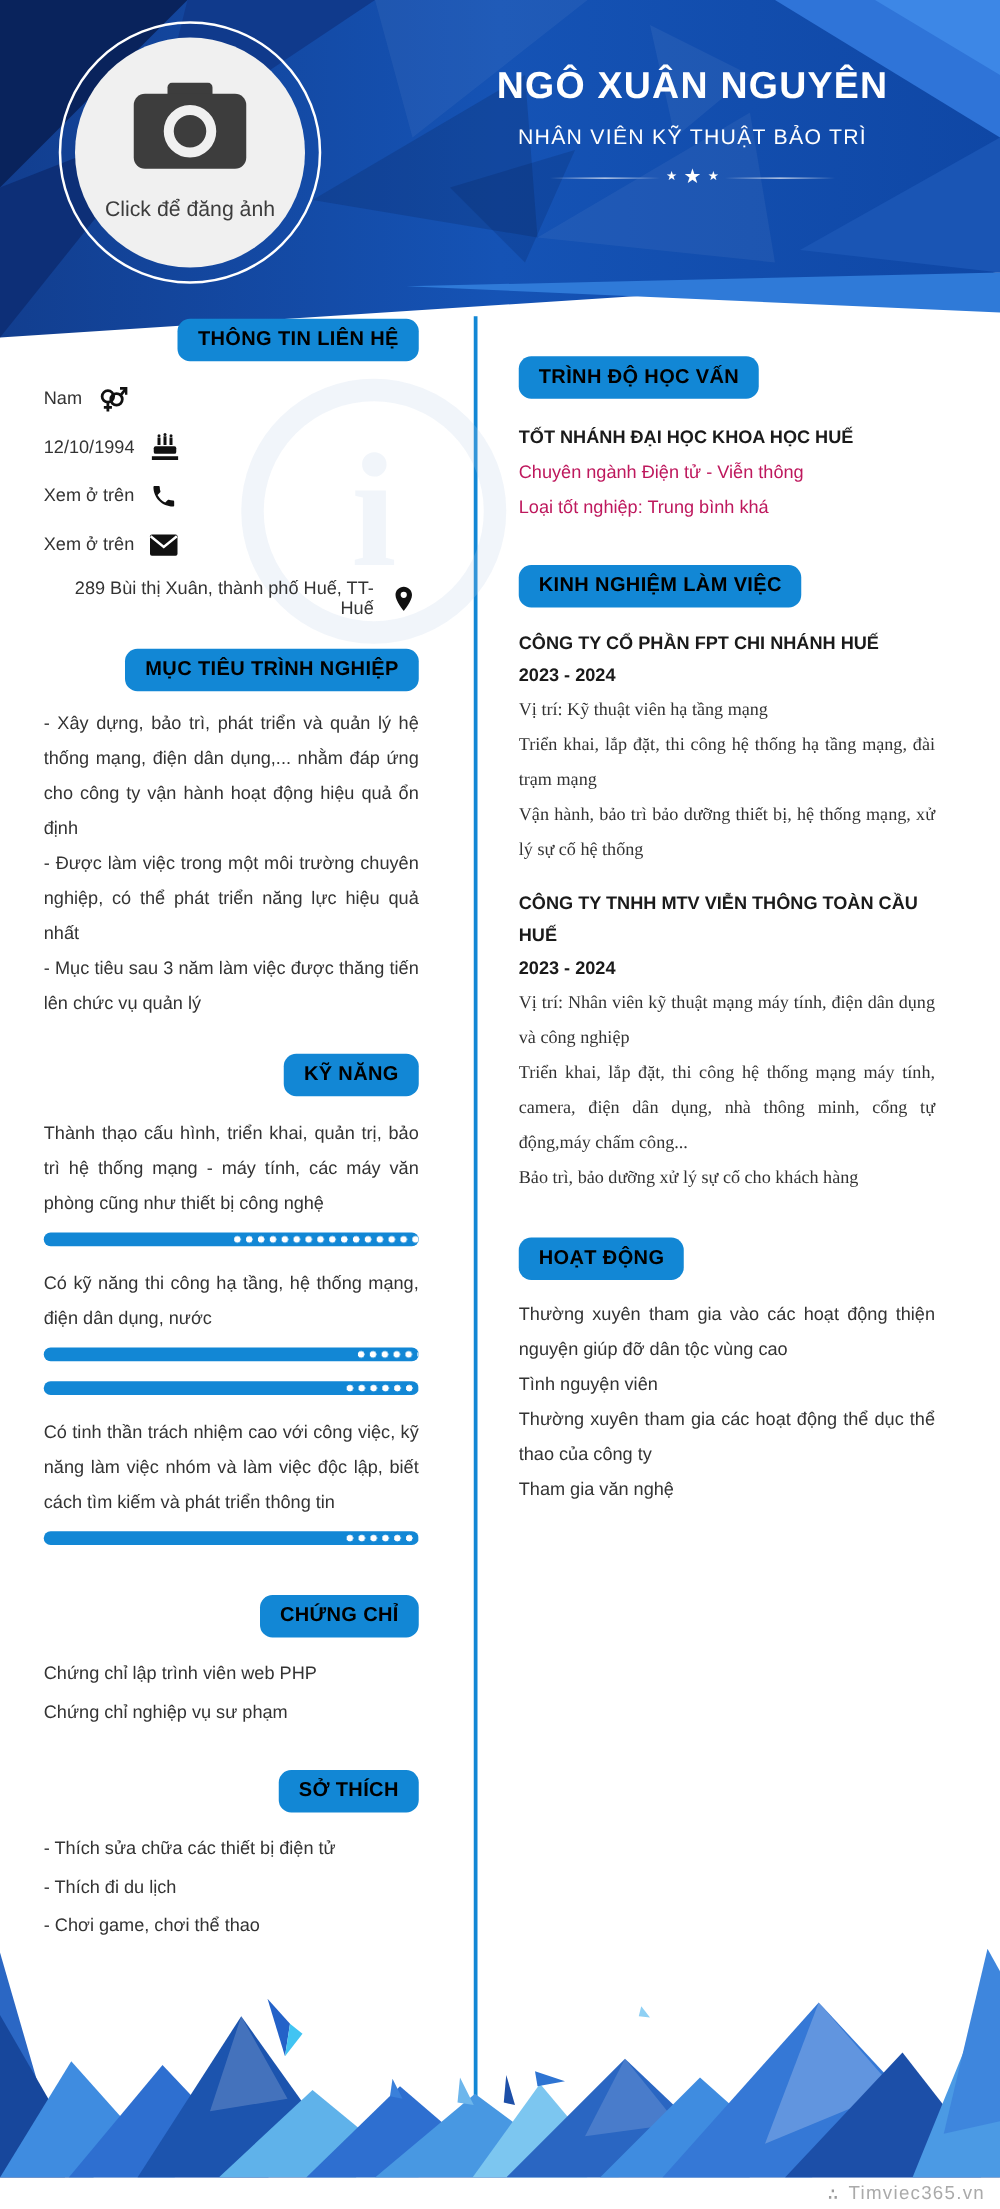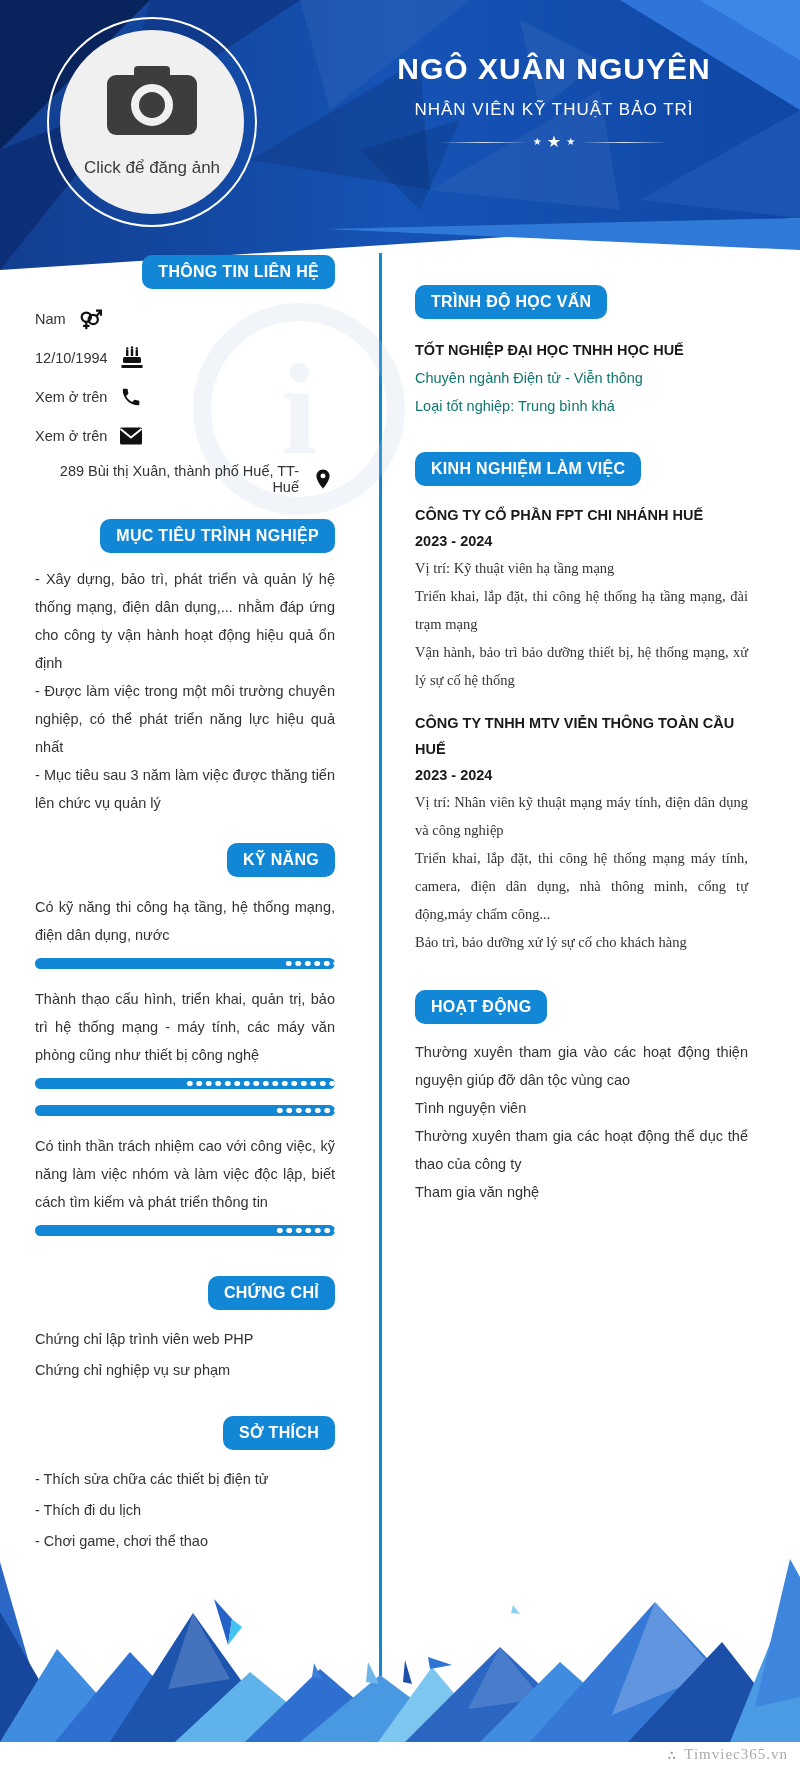--- a/index.html
+++ b/index.html
@@ -24,21 +24,21 @@
   .star { color:#fff; line-height:1; }
   .star.s { font-size:10px; }
   .star.b { font-size:16px; }
 
   
   .columns { display:flex; padding-left:35px; align-items:flex-start; }
   .col-left { width:300px; position:relative; }
   .v-divider { width:3px; height:1440px; background:#1287d5; margin-left:44px; margin-top:-2px; }
   .col-right { width:333px; margin-left:33px; }
 
-  .badge { display:inline-block; background:#1287d5; color:#ffffff; font-weight:bold;
+  .badge { display:inline-block; background:#1287d5; color:#000000; font-weight:bold;
     font-size:16px; letter-spacing:.3px; padding:8px 16px; border-radius:10px; white-space:nowrap; }
   .badge-row-r { text-align:right; }
 
   .par { font-size:14.5px; color:#333; line-height:28px; text-align:justify; }
   .line { font-size:14.5px; color:#333; line-height:31px; }
 
   
   .contact-rows { margin-top:18px; position:relative; z-index:1; }
   .c-row { display:flex; justify-content:flex-start; align-items:center; gap:12px; margin-bottom:15px; min-height:24px; }
   .c-val { font-size:14.5px; color:#333; text-align:right; }
@@ -59,36 +59,36 @@
   .dots { position:absolute; right:0; top:0; height:100%;
     background-image:radial-gradient(circle 2.8px at 4.8px 50%, #ffffff 97%, rgba(255,255,255,0) 100%);
     background-size:9.5px 11px; background-repeat:repeat-x; }
   .sec-certs .badge-row-r { margin-top:40px; }
   .certs-list, .hobby-list { margin-top:14px; }
   .sec-hobby .badge-row-r { margin-top:30px; }
 
   
   .sec-edu .badge { margin-top:30px; }
   .edu-school { margin-top:18px; font-size:14.5px; font-weight:bold; color:#1a1a1a; line-height:27px; }
-  .r-line { font-size:14.5px; color:#0f766e; line-height:28px; }
+  .r-line { font-size:14.5px; color:#be185d; line-height:28px; }
   .sec-exp .badge { margin-top:32px;text-align:center; }
   .job { margin-top:16px; }
   .job-company { font-size:14.5px; font-weight:bold; color:#1a1a1a; line-height:26px; }
   .job-period { font-size:14.5px; font-weight:bold; color:#1a1a1a; line-height:26px; }
   .job .par { line-height:28px;font-family:Liberation Serif, serif; }
   .sec-act .badge { margin-top:34px; }
   .act-list { margin-top:14px; }
 
   
   .footer { position:absolute; left:0; bottom:0; width:800px; height:210px; }
   .footer svg { display:block; }
   .brandbar { height:25px; display:flex; align-items:center; justify-content:flex-end;
     gap:8px; padding-right:12px; background:#fff; }
   .brand-mark { color:#9b9b9b; font-size:15px; font-family:"DejaVu Sans Mono","Liberation Mono",monospace; }
-  .brand-text { color:#aaaaaa; font-size:15px; letter-spacing:1px; font-family:Liberation Serif, serif; }
+  .brand-text { color:#aaaaaa; font-size:15px; letter-spacing:1px; font-family:Liberation Sans, sans-serif; }
 </style>
 </head>
 <body>
 
 <div class="page">
 
   <div class="header">
     <svg class="header-art" width="800" height="280" viewBox="0 0 800 280" aria-hidden="true">
       <defs>
         <linearGradient id="hg" x1="0" y1="0" x2="1" y2="0">
@@ -213,29 +213,29 @@
           <p class="par">- Xây dựng, bảo trì, phát triển và quản lý hệ thống mạng, điện dân dụng,... nhằm đáp ứng cho công ty vận hành hoạt động hiệu quả ổn định</p>
           <p class="par">- Được làm việc trong một môi trường chuyên nghiệp, có thể phát triển năng lực hiệu quả nhất</p>
           <p class="par">- Mục tiêu sau 3 năm làm việc được thăng tiến lên chức vụ quản lý</p>
         </div>
       </div>
 
       <div class="sec-skills">
         <div class="badge-row-r"><span class="badge">KỸ NĂNG</span></div>
 
         <div class="skill">
+          <p class="par">Thành thạo cấu hình, triển khai, quản trị, bảo trì hệ thống mạng - máy tính, các máy văn phòng cũng như thiết bị công nghệ</p>
+          <div class="bar">
+              <div class="dots" style="width: 50%;"></div>
+            </div>
+        </div>
+        <div class="skill">
           <p class="par">Có kỹ năng thi công hạ tầng, hệ thống mạng, điện dân dụng, nước</p>
           <div class="bar">
               <div class="dots" style="width: 17%;"></div>
-            </div>
-        </div>
-        <div class="skill">
-          <p class="par">Thành thạo cấu hình, triển khai, quản trị, bảo trì hệ thống mạng - máy tính, các máy văn phòng cũng như thiết bị công nghệ</p>
-          <div class="bar">
-              <div class="dots" style="width: 50%;"></div>
             </div>
         </div>
         <div class="skill">
           <div class="bar">
               <div class="dots" style="width: 20%;"></div>
             </div>
         </div>
         <div class="skill">
           <p class="par">Có tinh thần trách nhiệm cao với công việc, kỹ năng làm việc nhóm và làm việc độc lập, biết cách tìm kiếm và phát triển thông tin</p>
           <div class="bar">
@@ -261,21 +261,21 @@
         </div>
       </div>
     </div>
 
     <div class="v-divider"></div>
 
     <div class="col-right">
 
       <div class="sec-edu">
         <span class="badge">TRÌNH ĐỘ HỌC VẤN</span>
-        <div class="edu-school">TỐT NGHIỆP ĐẠI HỌC TNHH HỌC HUẾ</div>
+        <div class="edu-school">TỐT NHÁNH ĐẠI HỌC KHOA HỌC HUẾ</div>
         <div class="r-line">Chuyên ngành Điện tử - Viễn thông</div>
         <div class="r-line">Loại tốt nghiệp: Trung bình khá</div>
       </div>
 
       <div class="sec-exp">
         <span class="badge">KINH NGHIỆM LÀM VIỆC</span>
 
         <div class="job">
           <div class="job-company">CÔNG TY CỔ PHẦN FPT CHI NHÁNH HUẾ</div>
           <div class="job-period">2023 - 2024</div>

